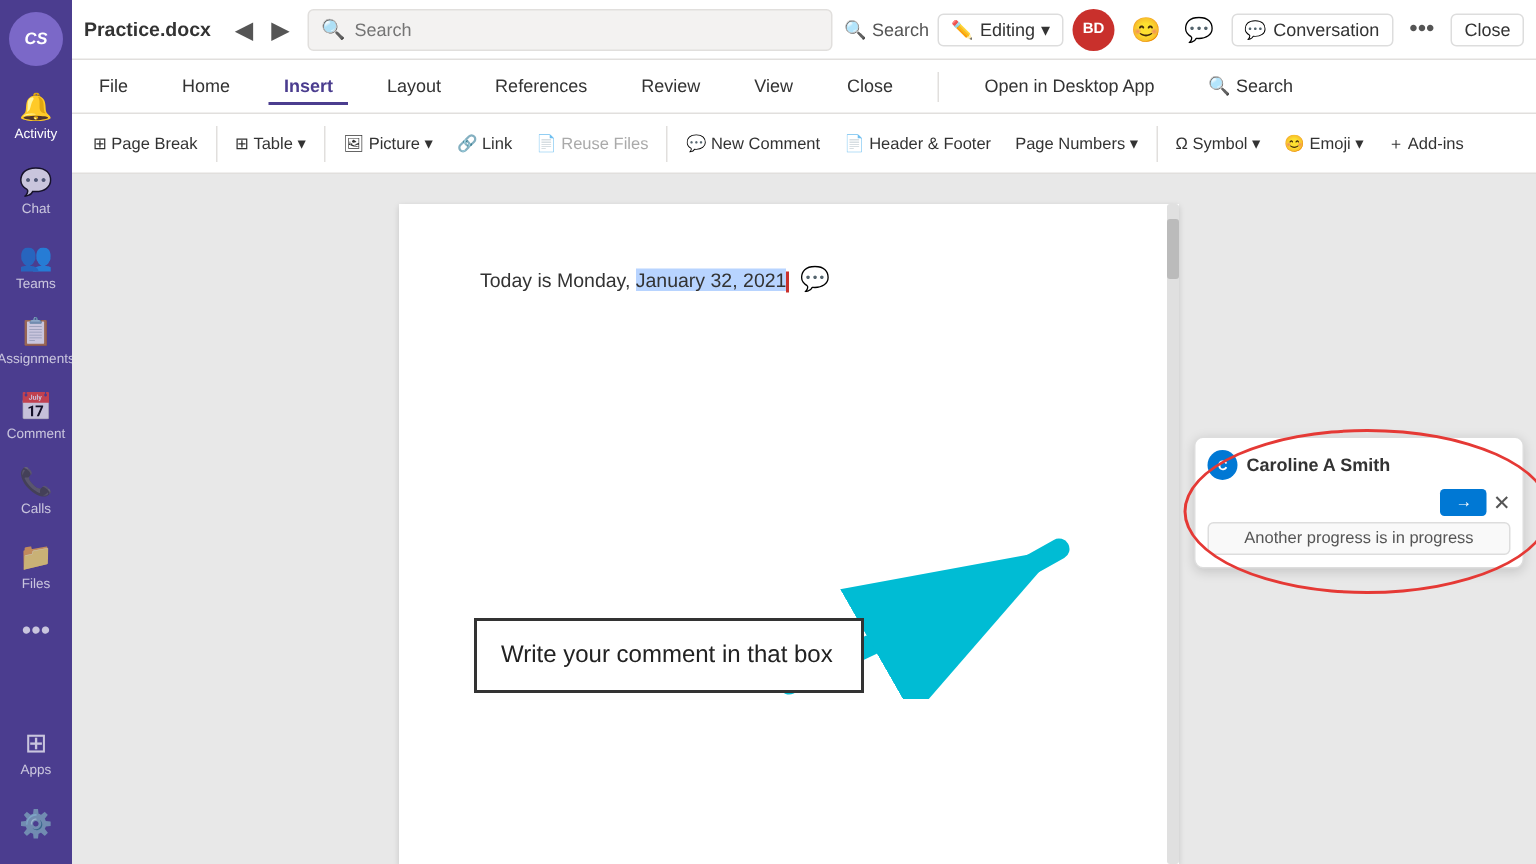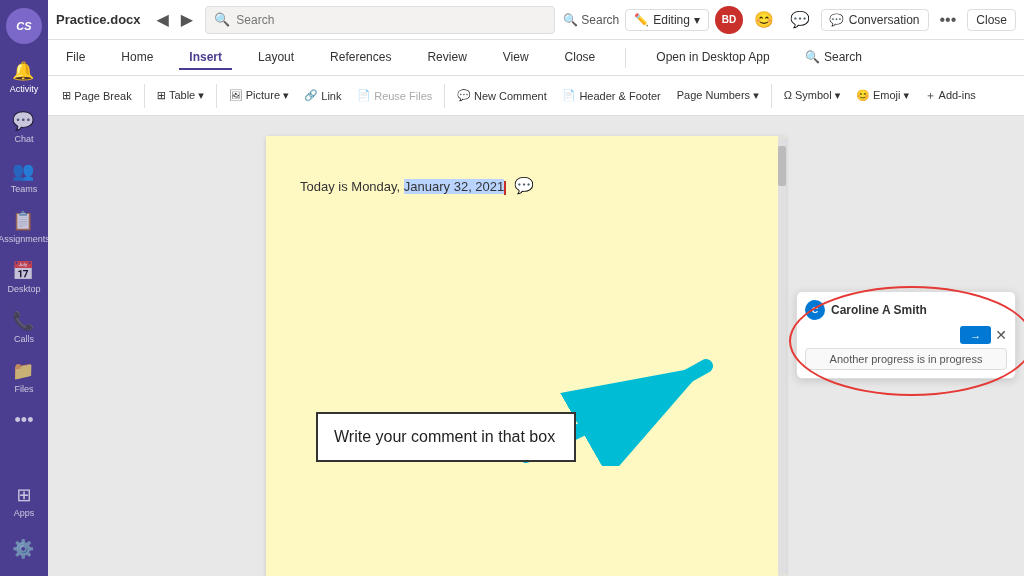--- a/index.html
+++ b/index.html
@@ -61,21 +61,21 @@
       height: 40px; background: #fff; display: flex; align-items: center; padding: 0 8px; border-bottom: 1px solid #e1dfdd; gap: 4px; overflow: hidden;
     }
     .rtb-btn { background: none; border: none; cursor: pointer; font-size: 11px; color: #333; display: flex; align-items: center; gap: 3px; padding: 4px 6px; border-radius: 3px; white-space: nowrap; }
     .rtb-sep { width: 1px; height: 24px; background: #e1dfdd; margin: 0 2px; }
 
     
     .doc-area {
       flex: 1; background: #e8e8e8; overflow: auto; position: relative; display: flex; justify-content: center; padding: 20px 40px 20px 20px;
     }
     .doc-page {
-      background: #fef9c3; width: 520px; min-height: 440px; box-shadow: 0 1px 4px rgba(0,0,0,0.15); position: relative; padding: 40px 34px;
+      background: #ffffff; width: 520px; min-height: 440px; box-shadow: 0 1px 4px rgba(0,0,0,0.15); position: relative; padding: 40px 54px;
     }
     .doc-text { font-size: 13px; color: #333; }
     .doc-highlight { background: #b8d4ff; color: #333; }
     .doc-cursor { display: inline-block; width: 2px; height: 14px; background: #c9302c; vertical-align: middle; }
 
     
     .comment-icon { color: #8b5cf6; font-size: 16px; margin-left: 4px; cursor: pointer; }
 
     
     .comment-bubble {
@@ -145,21 +145,21 @@
   <div class="sidebar-item">
     <span class="icon">👥</span>
     <span>Teams</span>
   </div>
   <div class="sidebar-item">
     <span class="icon">📋</span>
     <span>Assignments</span>
   </div>
   <div class="sidebar-item">
     <span class="icon">📅</span>
-    <span>Desktop</span>
+    <span>Comment</span>
   </div>
   <div class="sidebar-item">
     <span class="icon">📞</span>
     <span>Calls</span>
   </div>
   <div class="sidebar-item">
     <span class="icon">📁</span>
     <span>Files</span>
   </div>
   <div class="sidebar-item">

